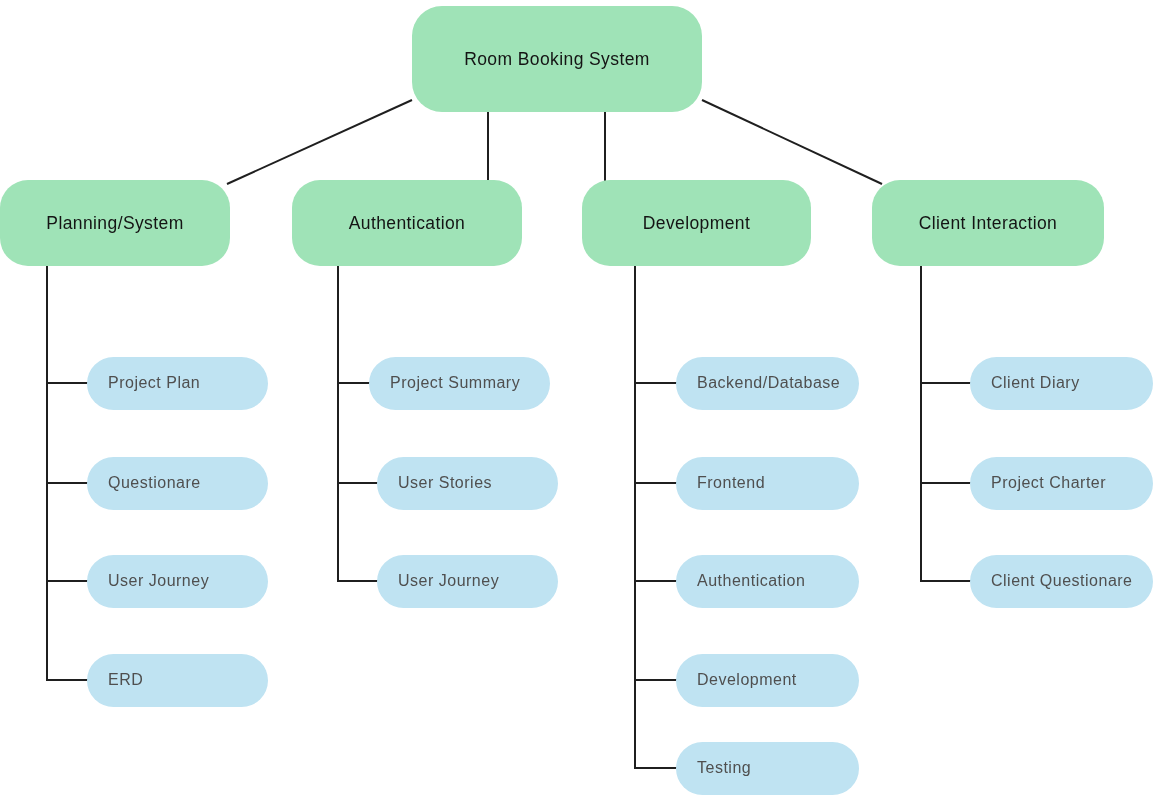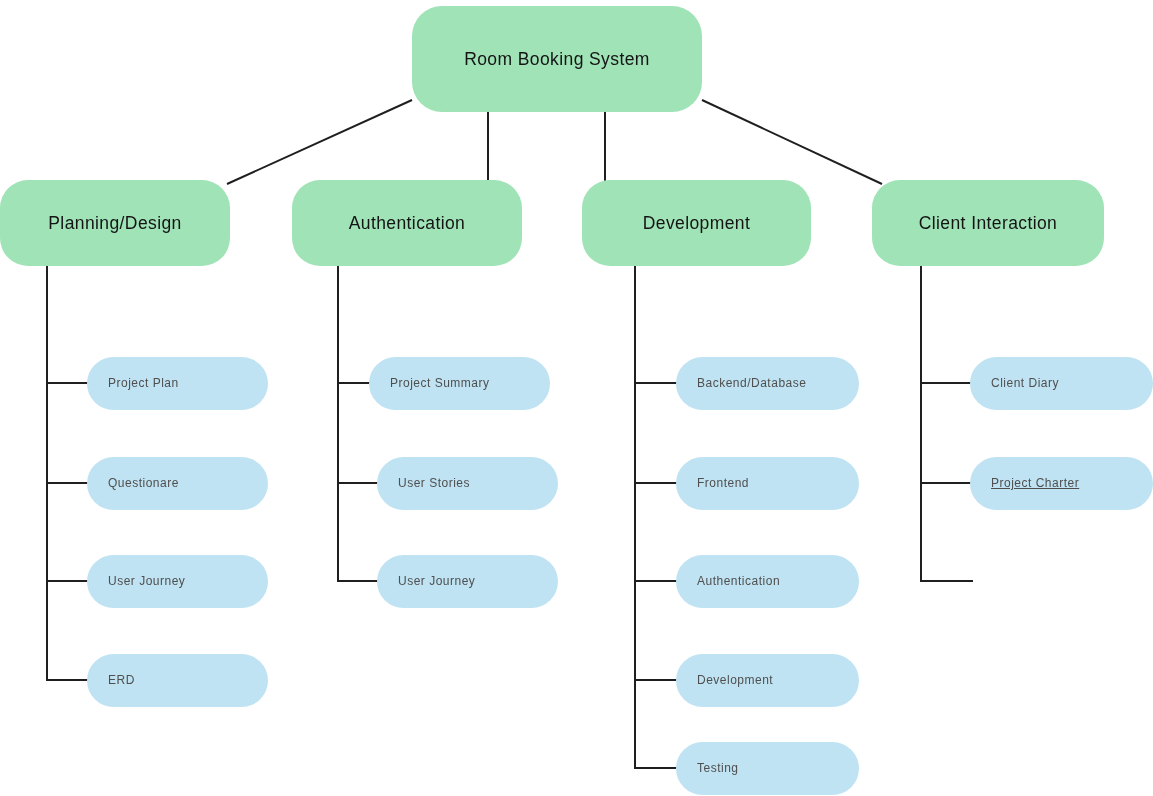--- a/index.html
+++ b/index.html
@@ -42,21 +42,21 @@
     border-radius: 28px;
     color: #141414;
     font-size: 17.5px;
     letter-spacing: 0.4px;
     font-weight: 500;
   }
   .node.leaf {
     background: #bfe3f2;
     border-radius: 26.5px;
     color: #4f4f4f;
-    font-size: 12px;
+    font-size: 16px;
     letter-spacing: 0.5px;
     justify-content: flex-start;
     padding-left: 21px;
   }
   .node .label {
     white-space: nowrap;
   }
 </style>
 </head>
 <body>
@@ -92,21 +92,21 @@
     <line x1="920" y1="383" x2="973" y2="383"></line>
     <line x1="920" y1="483" x2="973" y2="483"></line>
     <line x1="920" y1="581" x2="973" y2="581"></line>
   </svg>
 
   <div class="node root" style="left:412px; top:6px; width:290px; height:106px;">
     <span class="label">Room Booking System</span>
   </div>
 
   <div class="node branch" style="left:0px; top:180px; width:230px; height:86px;">
-    <span class="label">Planning/Design</span>
+    <span class="label">Planning/System</span>
   </div>
   <div class="node branch" style="left:292px; top:180px; width:230px; height:86px;">
     <span class="label">Authentication</span>
   </div>
   <div class="node branch" style="left:582px; top:180px; width:229px; height:86px;">
     <span class="label">Development</span>
   </div>
   <div class="node branch" style="left:872px; top:180px; width:232px; height:86px;">
     <span class="label">Client Interaction</span>
   </div>
@@ -146,17 +146,20 @@
   <div class="node leaf" style="left:676px; top:653.5px; width:183px; height:53px;">
     <span class="label">Development</span>
   </div>
   <div class="node leaf" style="left:676px; top:741.5px; width:183px; height:53px;text-align:right;">
     <span class="label">Testing</span>
   </div>
 
   <div class="node leaf" style="left:970px; top:356.5px; width:183px; height:53px;">
     <span class="label">Client Diary</span>
   </div>
-  <div class="node leaf" style="left:970px; top:456.5px; width:183px; height:53px;text-decoration:underline;">
+  <div class="node leaf" style="left:970px; top:456.5px; width:183px; height:53px;">
     <span class="label">Project Charter</span>
+  </div>
+  <div class="node leaf" style="left:970px; top:554.5px; width:183px; height:53px;">
+    <span class="label">Client Questionare</span>
   </div>
 
 </div>
 
 </body></html>

